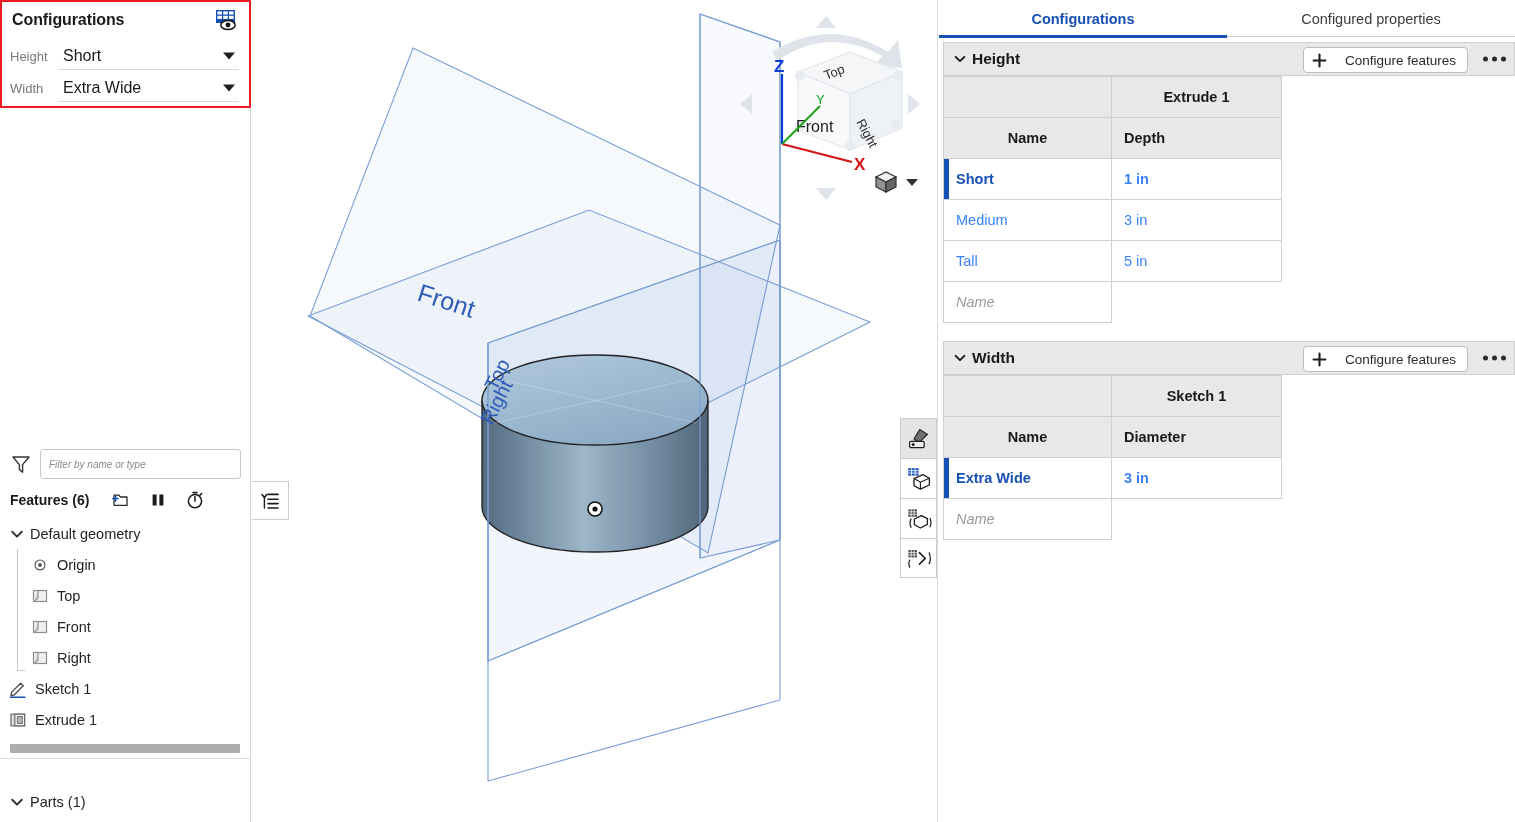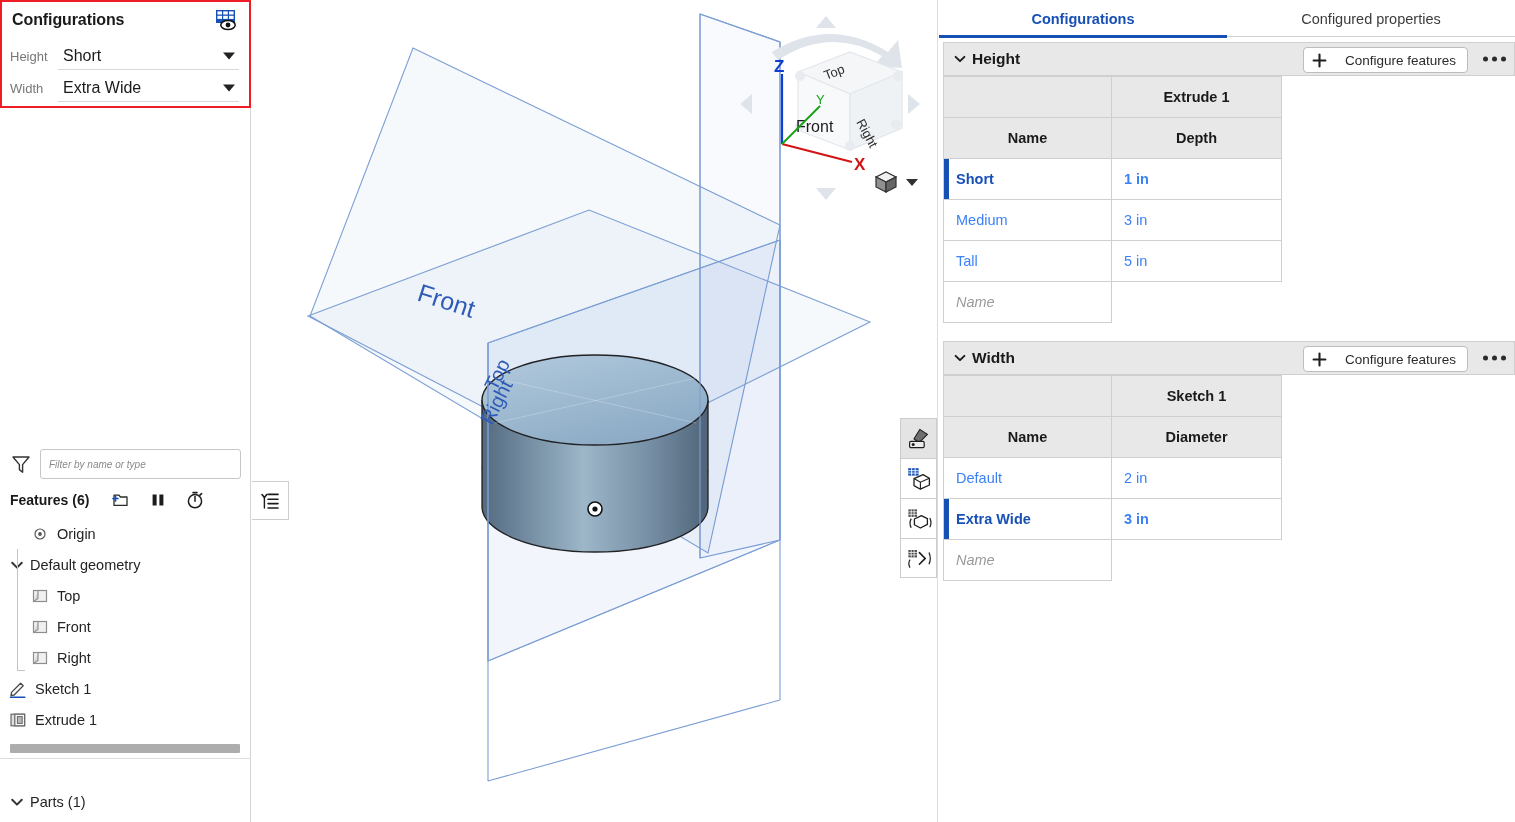--- a/index.html
+++ b/index.html
@@ -231,21 +231,21 @@
     vertical-align: middle;
   }
   .ctable col.c1 { width: 168px; }
   .ctable col.c2 { width: 170px; }
   .ctable .feat-hdr {
     background: #e8e8e8; text-align: center;
     font-weight: bold; font-size: 14.5px; color: #1a1a1a;
   }
   .ctable .blank-hdr { background: #e8e8e8; border-bottom: none; }
   .ctable .col-hdr {
-    background: #e8e8e8; text-align: center;
+    background: #e8e8e8; text-align: left;
     font-weight: bold; font-size: 14.5px; color: #1a1a1a;
   }
   .ctable .col-hdr.left { text-align: center; }
   .ctable td.namecell { position: relative; }
   .ctable tr.selected td.namecell {
     color: #1750b5; font-weight: bold;
   }
   .ctable tr.selected td.namecell::before {
     content: ""; position: absolute; left: 0; top: 0; bottom: 0;
     width: 5px; background: #1750b5;
@@ -327,37 +327,37 @@
             <circle cx="10" cy="11.2" r="6.6" fill="none" stroke="#1c1c1c" stroke-width="1.5"></circle>
             <path d="M10 11.2 L10 6.4" stroke="#1c1c1c" stroke-width="1.5" stroke-linecap="round"></path>
             <path d="M8.1 2.6 h3.8" stroke="#1c1c1c" stroke-width="1.7" stroke-linecap="round"></path>
             <path d="M14.9 5.2 l1.7 -1.6" stroke="#1c1c1c" stroke-width="1.6" stroke-linecap="round"></path>
           </svg>
         </span>
       </span>
     </div>
 
     <div class="tree">
+      <div class="tree-row lvl0">
+        <span class="chev">
+          <svg width="18" height="18" viewBox="0 0 18 18">
+            <path d="M4.2 6.8 L9 11.6 L13.8 6.8" fill="none" stroke="#333333" stroke-width="2" stroke-linecap="round" stroke-linejoin="round"></path>
+          </svg>
+        </span>
+        <span>Default geometry</span>
+      </div>
+
       <div class="tree-row indent1">
         <span class="ticon">
           <svg width="16" height="16" viewBox="0 0 16 16">
             <circle cx="8" cy="8" r="5" fill="none" stroke="#555555" stroke-width="1.2"></circle>
             <circle cx="8" cy="8" r="1.9" fill="#555555"></circle>
           </svg>
         </span>
         <span>Origin</span>
-      </div>
-
-      <div class="tree-row lvl0">
-        <span class="chev">
-          <svg width="18" height="18" viewBox="0 0 18 18">
-            <path d="M4.2 6.8 L9 11.6 L13.8 6.8" fill="none" stroke="#333333" stroke-width="2" stroke-linecap="round" stroke-linejoin="round"></path>
-          </svg>
-        </span>
-        <span>Default geometry</span>
       </div>
 
       <div class="tree-row indent1">
         <span class="ticon">
           <svg width="18" height="18" viewBox="0 0 18 18">
             <rect x="2.5" y="3.5" width="13" height="11" fill="#f0f0f0" stroke="#8d8d8d" stroke-width="1.2"></rect>
             <path d="M2.5 14.5 L7 11.5 L7 3.5" fill="#d7d7d7" stroke="#8d8d8d" stroke-width="1.1"></path>
           </svg>
         </span>
         <span>Top</span>
@@ -680,24 +680,20 @@
           </colgroup>
         <tbody>
           <tr>
             <td class="blank-hdr"></td>
             <td class="feat-hdr">Sketch 1</td>
           </tr>
           <tr>
             <td class="col-hdr left">Name</td>
             <td class="col-hdr">Diameter</td>
           </tr>
-          <tr>
-            <td class="namecell">Default</td>
-            <td class="valcell">2 in</td>
-          </tr>
           <tr class="selected">
             <td class="namecell">Extra Wide</td>
             <td class="valcell">3 in</td>
           </tr>
           <tr>
             <td class="newname">Name</td>
             <td class="empty"></td>
           </tr>
         </tbody>
       </table>

